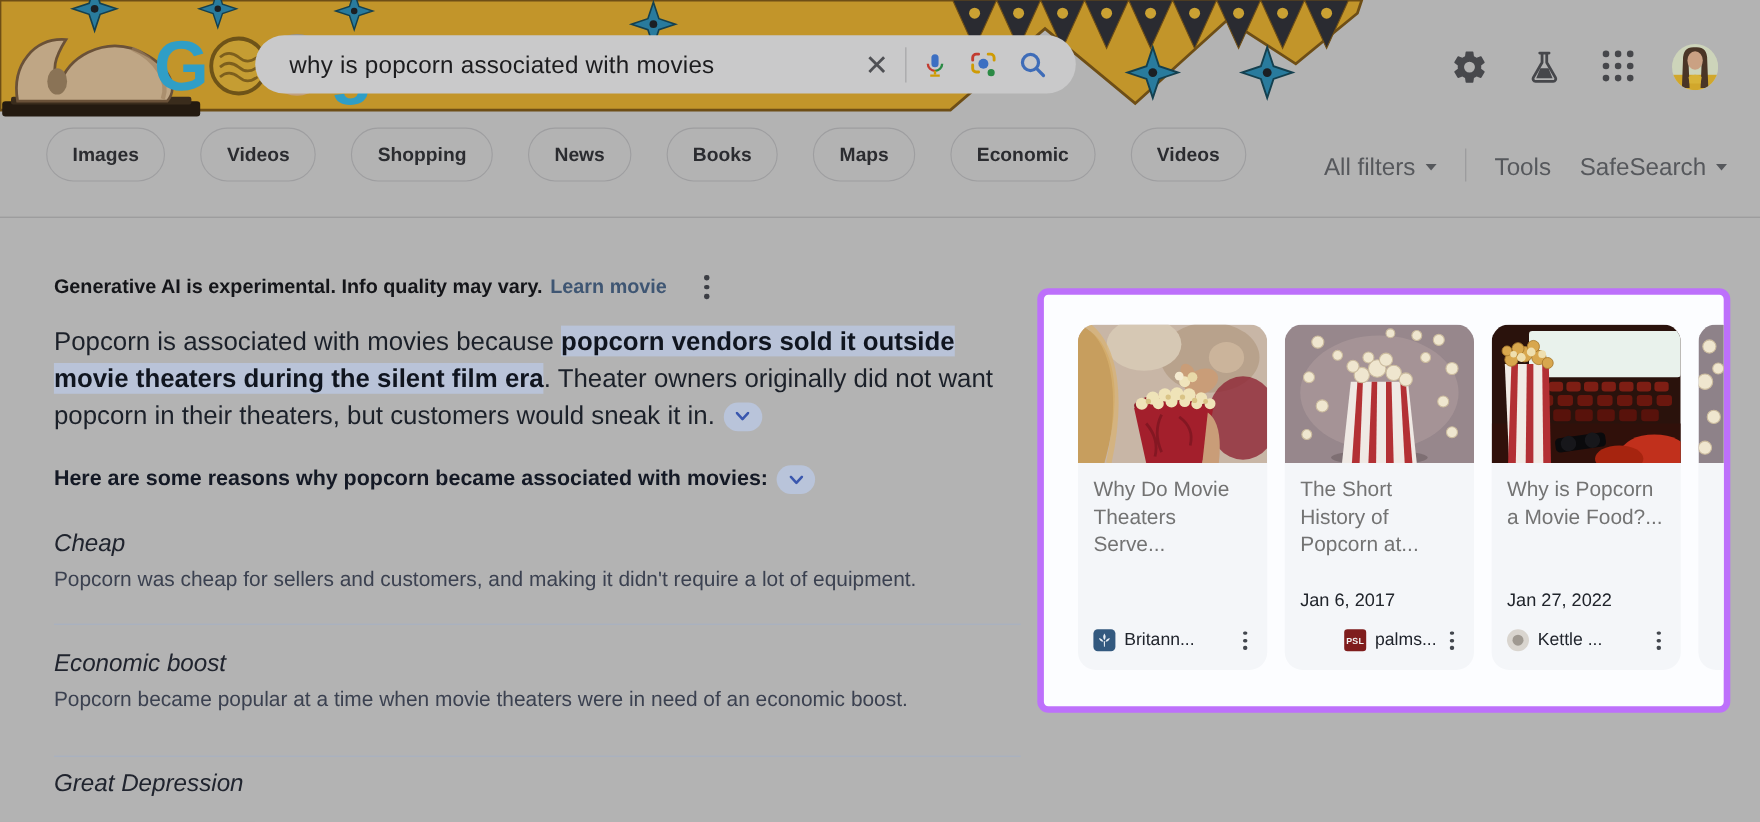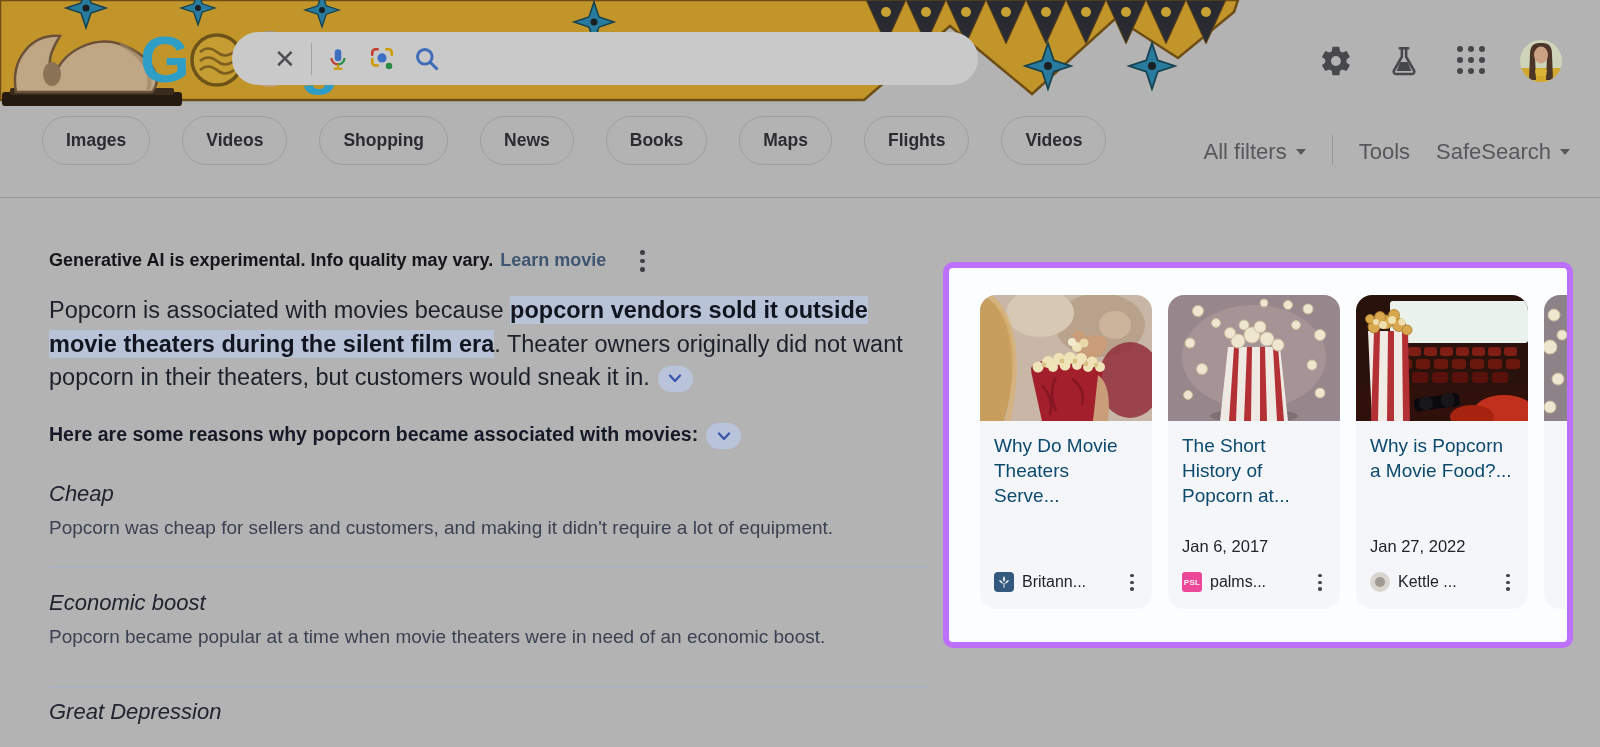--- a/index.html
+++ b/index.html
@@ -59,30 +59,30 @@
     position:absolute; left:943px; top:262px; width:630px; height:386px;
     background:#fcfdff; border:6px solid #bd70fb; border-radius:10px; overflow:hidden;
   }
   .cards { position:absolute; left:31px; top:27px; display:flex; gap:16px; }
   .card {
     width:172px; height:314px; background:#f4f6f9; border-radius:16px;
     display:flex; flex-direction:column; overflow:hidden; flex-shrink:0; cursor:pointer;
   }
   .card-img { width:172px; height:126px; flex-shrink:0; }
   .card-body { flex:1; display:flex; flex-direction:column; padding:12px 14px 14px 14px; }
-  .card-title { font-size:19px; line-height:25px; color:#0c4a6e; font-weight:500; }
+  .card-title { font-size:19px; line-height:25px; color:#737373; font-weight:500; }
   .card-bottom { margin-top:auto; }
   .card-date { font-size:16.5px; color:#20242b; margin-bottom:14px; }
   .card-src { display:flex; align-items:center; gap:8px; }
   .src-name { font-size:16px; color:#20242c; }
   .card-kebab { margin-left:auto; display:flex; flex-direction:column; gap:3.2px; padding:4px; cursor:pointer; }
   .card-kebab i { width:3.6px; height:3.6px; border-radius:50%; background:#43474e; }
   .favicon { width:20px; height:20px; flex-shrink:0; display:flex; align-items:center; justify-content:center; }
   .fav-brit { background:#33597f; border-radius:4px; }
-  .fav-psl { background:#ec4899; border-radius:3px; color:#f2f2f2; font-size:8px; font-weight:bold; letter-spacing:.3px; }
+  .fav-psl { background:#7f1d1d; border-radius:3px; color:#f2f2f2; font-size:8px; font-weight:bold; letter-spacing:.3px;margin-left:40px; }
   .fav-kettle { background:#d9d5cf; border-radius:50%; }
   .fav-kettle i { width:10px; height:10px; border-radius:50%; background:#8b847c; opacity:.75; }
 </style>
 </head>
 <body>
 
 <div class="doodle-wrap">
   <svg width="1600" height="110" viewBox="0 0 1600 110">
 
     <path d="M0,0 H1238 L1234,12 L1178,58 L1116,18 L1032,94 L950,26 L864,100 L0,100 Z" fill="#c2952a" stroke="#6e4e16" stroke-width="2.5"></path>
@@ -152,20 +152,21 @@
         <path d="M-2,7 h4" stroke="#3a3a3a" stroke-width="2"></path>
         <path d="M-14,17 Q0,29 14,17 Q7,24 0,24 Q-7,24 -14,17 Z" fill="#ddd8d0"></path>
         <path d="M-8,15 Q0,20 8,15" fill="none" stroke="#e8e4dc" stroke-width="3"></path>
       </g>
       <text x="160" y="58" font-family="Liberation Sans, sans-serif" font-size="64" font-weight="bold" fill="#2f9ec6">gle</text>
     </g>
   </svg>
 </div>
 
 <div class="searchbar">
+  <input class="query" readonly="" value="why is popcorn associated with movies" style="">
   <div class="sb-ico">
       <span class="clear-x">✕</span>
     </div>
   <div class="sb-divider"></div>
   <div class="sb-ico">
     <svg width="26" height="26" viewBox="0 0 24 24">
       <path d="M12 3 a3 3 0 0 1 3 3 v5 a3 3 0 0 1 -6 0 V6 a3 3 0 0 1 3-3 Z" fill="#3c6fc2"></path>
       <path d="M6 11 a6 6 0 0 0 6 6" fill="none" stroke="#c23c31" stroke-width="2"></path>
       <path d="M18 11 a6 6 0 0 1 -6 6" fill="none" stroke="#2b8a45" stroke-width="2"></path>
       <path d="M12 17 v3" stroke="#cf9b04" stroke-width="2"></path>
@@ -225,21 +226,21 @@
   </div>
 </div>
 
 <div class="chips-row">
   <div class="chip">Images</div>
   <div class="chip">Videos</div>
   <div class="chip">Shopping</div>
   <div class="chip">News</div>
   <div class="chip">Books</div>
   <div class="chip">Maps</div>
-  <div class="chip">Flights</div>
+  <div class="chip">Economic</div>
   <div class="chip">Videos</div>
 </div>
 
 <div class="filter-tools">
   <div class="ft-item">
     <span>All filters</span>
     <span class="caret"></span>
   </div>
   <div class="ft-divider"></div>
   <div class="ft-item">

